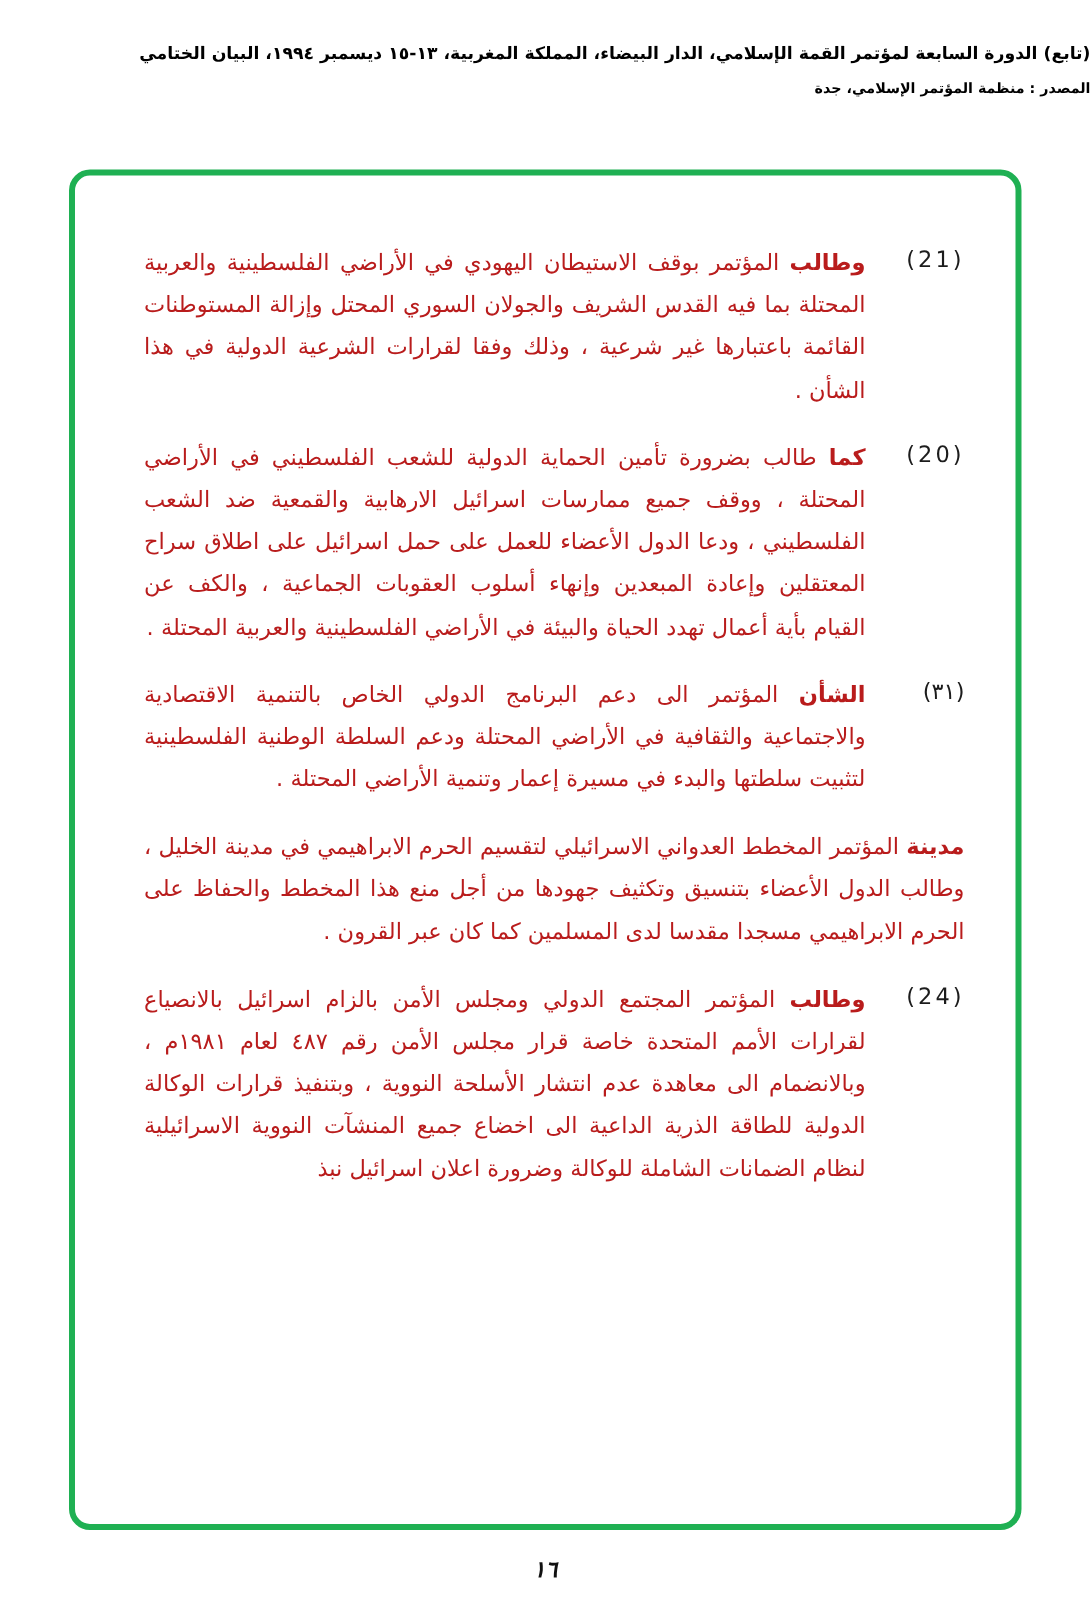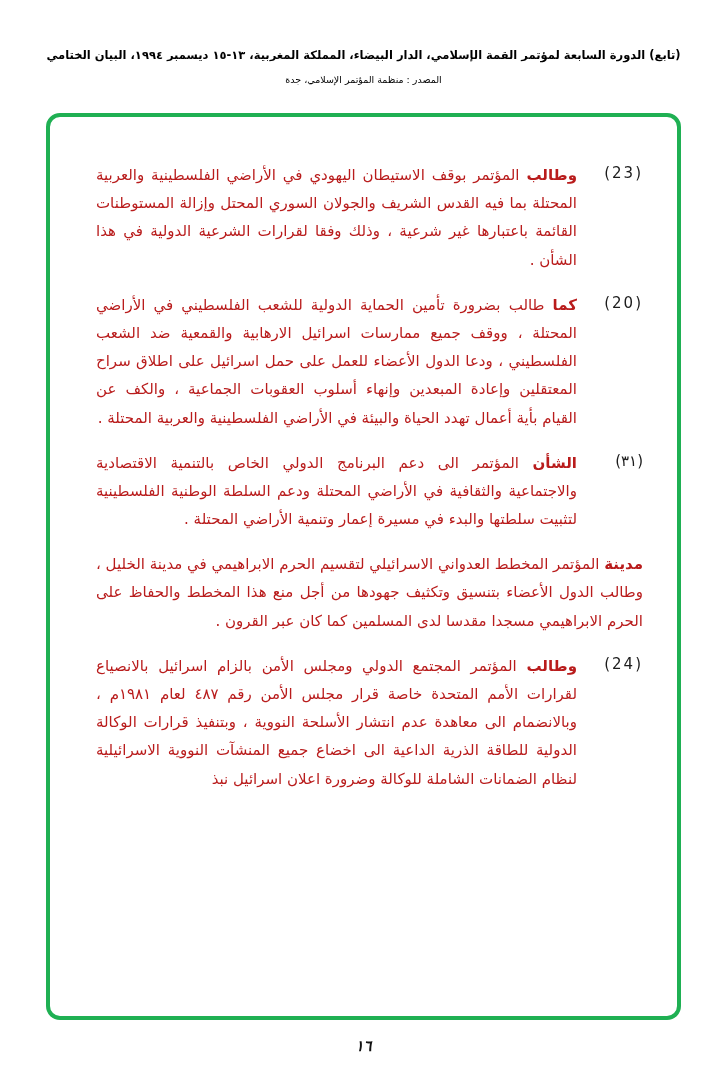--- a/index.html
+++ b/index.html
@@ -9,32 +9,31 @@
   body {
     width: 727px;
     height: 1073px;
     background: #ffffff;
     position: relative;
     font-family: "DejaVu Sans", sans-serif;
     overflow: hidden;
   }
   .doc-header {
     direction: rtl;
-    text-align: center;
-    padding-top: 48px;
+    padding-top: 28px;
   }
   .doc-header .title-line {
     font-size: 11.5px;
     font-weight: bold;
     color: #000000;
     letter-spacing: 0.2px;
   }
   .doc-header .source-line {
     font-size: 9.5px;
-    font-weight: normal;
+    font-weight: bold;
     color: #000000;
     margin-top: 12px;
   }
   .content-frame {
     position: absolute;
     left: 46px;
     top: 113px;
     width: 635px;
     height: 907px;
     box-sizing: border-box;
@@ -88,21 +87,21 @@
 
 <header class="doc-header">
   <div class="title-line">(تابع) الدورة السابعة لمؤتمر القمة الإسلامي، الدار البيضاء، المملكة المغربية، ١٣-١٥ ديسمبر ١٩٩٤، البيان الختامي</div>
   <div class="source-line">المصدر : منظمة المؤتمر الإسلامي، جدة</div>
 </header>
 
 <div class="content-frame">
   <div class="content-inner">
 
     <div class="para">
-      <span class="pnum">(23)</span>
+      <span class="pnum">(21)</span>
       <p class="ptext">
         <span class="lead">وطالب</span>
         <span>المؤتمر بوقف الاستيطان اليهودي في الأراضي الفلسطينية والعربية المحتلة بما فيه القدس الشريف والجولان السوري المحتل وإزالة المستوطنات القائمة باعتبارها غير شرعية ، وذلك وفقا لقرارات الشرعية الدولية في هذا الشأن .</span>
       </p>
     </div>
 
     <div class="para">
       <span class="pnum">(20)</span>
       <p class="ptext">
         <span class="lead">كما</span>

